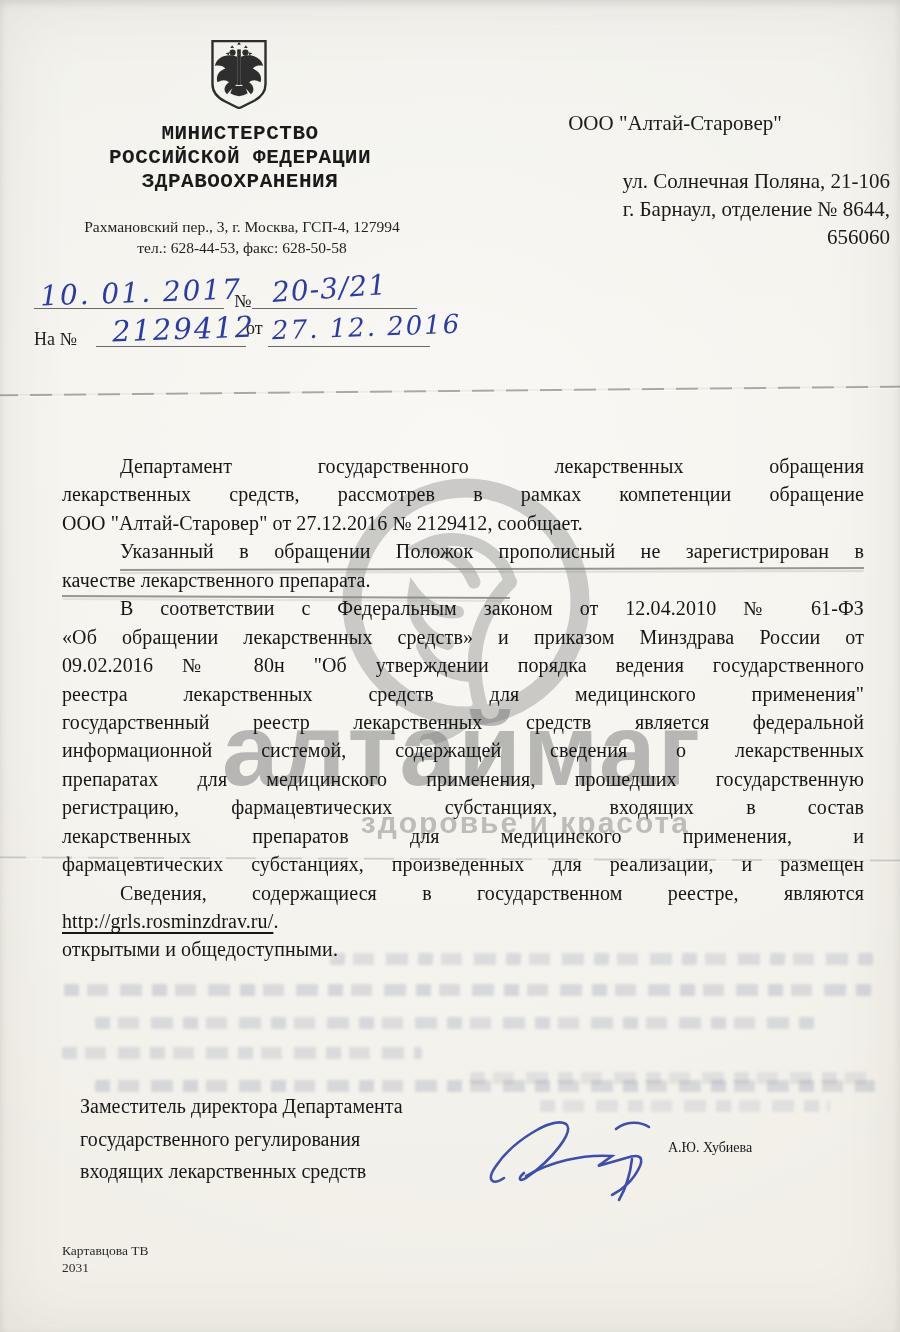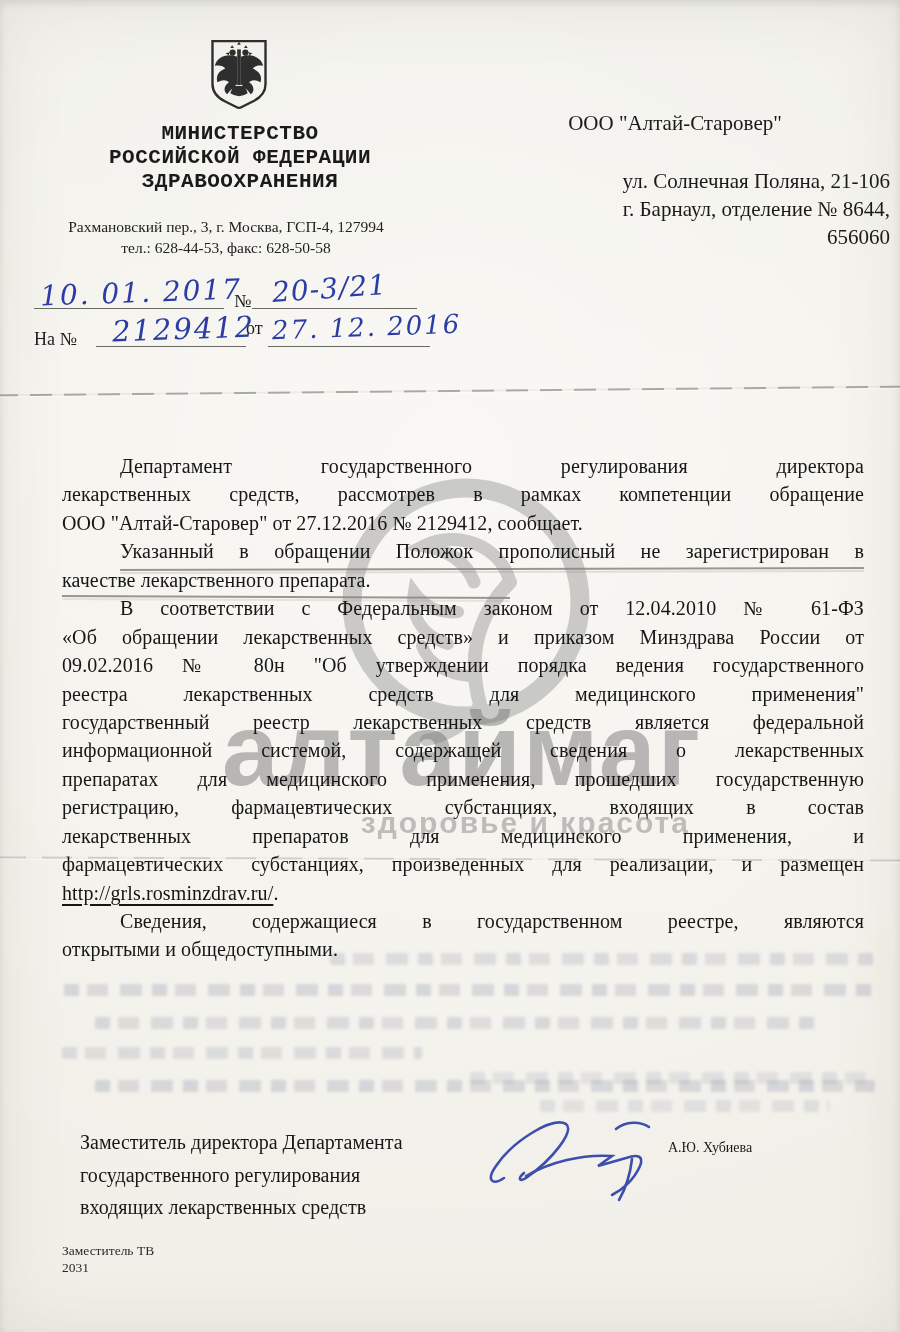--- a/index.html
+++ b/index.html
@@ -12,21 +12,21 @@
     overflow:hidden;
     font-family:"Liberation Serif", serif;
     color:#1a1a1a;
   }
   .abs { position:absolute; }
 
   
   .coat { left:207px; top:37px; width:64px; height:76px; }
   .ministry { left:40px; top:122px; width:400px; text-align:center;
               font-weight:bold; font-size:21px; line-height:24px; letter-spacing:0.5px;font-family:Liberation Mono, monospace; }
-  .mins-addr { left:16px; top:216px; width:420px; text-align:center; font-size:15.5px; line-height:21px; color:#222; }
+  .mins-addr { left:32px; top:216px; width:420px; text-align:center; font-size:15.5px; line-height:21px; color:#222; }
 
   
   .rcpt-name { left:460px; top:111px; width:430px; text-align:center; font-size:21px; }
   .rcpt-addr { left:460px; top:167px; width:430px; text-align:right; font-size:21px; line-height:28px; }
 
   
   .hand { font-family:"DejaVu Serif", serif; font-style:italic; color:#2b3ca5; }
   .hw-date1 { left:40px; top:276px; font-size:28px; transform:rotate(-2deg); letter-spacing:2px;}
   .hw-num   { left:272px; top:272px; font-size:28px; transform:rotate(-4deg); letter-spacing:1px;}
   .hw-onum  { left:112px; top:312px; font-size:29px; transform:rotate(-2deg); letter-spacing:2px;}
@@ -73,21 +73,21 @@
              box-shadow:0 3px 0 -0.5px rgba(134,134,124,0.35); }
 
   
   .bleed { position:absolute; height:12px; filter:blur(1.7px); border-radius:2px;
            background:repeating-linear-gradient(90deg,
              rgba(118,128,158,0.55) 0 15px, rgba(118,128,158,0) 15px 23px,
              rgba(128,124,150,0.45) 23px 44px, rgba(118,128,158,0) 44px 56px,
              rgba(118,128,158,0.5) 56px 78px, rgba(118,128,158,0) 78px 88px); }
 
   
-  .sig-pos { left:80px; top:1126px; font-size:20px; line-height:32.6px; color:#181818; }
+  .sig-pos { left:80px; top:1090px; font-size:20px; line-height:32.6px; color:#181818; }
   .sig-name { left:668px; top:1140px; font-size:14px; }
   .sig-svg { left:478px; top:1096px; width:204px; height:112px; }
 
   
   .footer { left:62px; top:1242px; font-size:13.5px; line-height:17px; color:#2a2a2a; }
 </style>
 </head>
 <body>
 
 <div class="page">
@@ -159,40 +159,40 @@
   <div class="abs lbl lbl-na">На №</div>
   <div class="abs hand hw-onum">2129412</div>
   <div class="abs lbl lbl-ot">от</div>
   <div class="abs hand hw-date2">27. 12. 2016</div>
   <div class="abs rule rule1a"></div>
   <div class="abs rule rule1b"></div>
   <div class="abs rule rule2a"></div>
   <div class="abs rule rule2b"></div>
 
   <div class="abs bodytext">
-    <div class="bline ind">Департамент государственного регулирования директора</div>
+    <div class="bline ind">Департамент государственного лекарственных обращения</div>
     <div class="bline">лекарственных средств, рассмотрев в рамках компетенции обращение</div>
     <div class="bline last">ООО "Алтай-Старовер" от 27.12.2016  № 2129412, сообщает.</div>
 
     <div class="bline ind">Указанный в обращении Положок прополисный не зарегистрирован в</div>
     <div class="bline last">качестве лекарственного препарата.</div>
 
     <div class="bline ind">В соответствии с Федеральным законом от 12.04.2010 № 61-ФЗ</div>
     <div class="bline">«Об обращении лекарственных средств» и приказом Минздрава России от</div>
     <div class="bline">09.02.2016 № 80н "Об утверждении порядка ведения государственного</div>
     <div class="bline">реестра лекарственных средств для медицинского применения"</div>
     <div class="bline">государственный реестр лекарственных средств является федеральной</div>
     <div class="bline">информационной системой, содержащей сведения о лекарственных</div>
     <div class="bline">препаратах для медицинского применения, прошедших государственную</div>
     <div class="bline">регистрацию, фармацевтических субстанциях,  входящих в состав</div>
     <div class="bline">лекарственных препаратов для медицинского применения, и</div>
     <div class="bline">фармацевтических субстанциях, произведенных для реализации, и размещен</div>
+    <div class="bline ind">Сведения, содержащиеся в государственном реестре, являются</div>
+
     <div class="bline last"><span class="url">http://grls.rosminzdrav.ru/</span><span>.</span></div>
-
-    <div class="bline ind">Сведения, содержащиеся в государственном реестре, являются</div>
     <div class="bline last">открытыми и общедоступными.</div>
   </div>
 
   <div class="abs pencil pencil1"></div>
   <div class="abs pencil pencil2"></div>
 
   <div class="abs sig-pos">
     <div>Заместитель директора Департамента</div>
     <div>государственного регулирования</div>
     <div>входящих лекарственных средств</div>
@@ -203,17 +203,17 @@
       <path d="M26,82 C14,90 8,84 18,70 C34,46 74,20 88,28 C97,35 74,64 48,82 C42,86 39,83 46,77"></path>
       <path d="M48,80 C72,66 104,58 134,60 L120,70 L148,62 C160,58 166,60 162,70 C156,84 144,94 134,99"></path>
       <path d="M154,63 C152,80 148,92 141,104"></path>
       <path d="M138,33 C148,25 162,25 171,31"></path>
     </g>
   </svg>
 
   <div class="abs sig-name">А.Ю. Хубиева</div>
 
   <div class="abs footer">
-    <div>Заместитель ТВ</div>
+    <div>Картавцова ТВ</div>
     <div>2031</div>
   </div>
 
 </div>
 
 </body></html>

